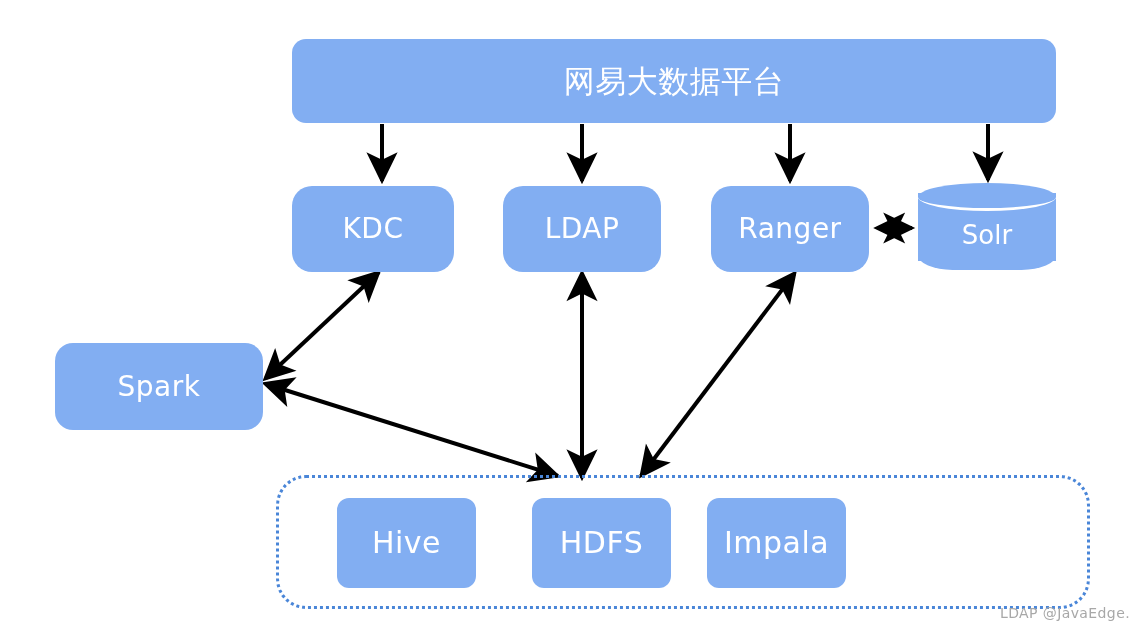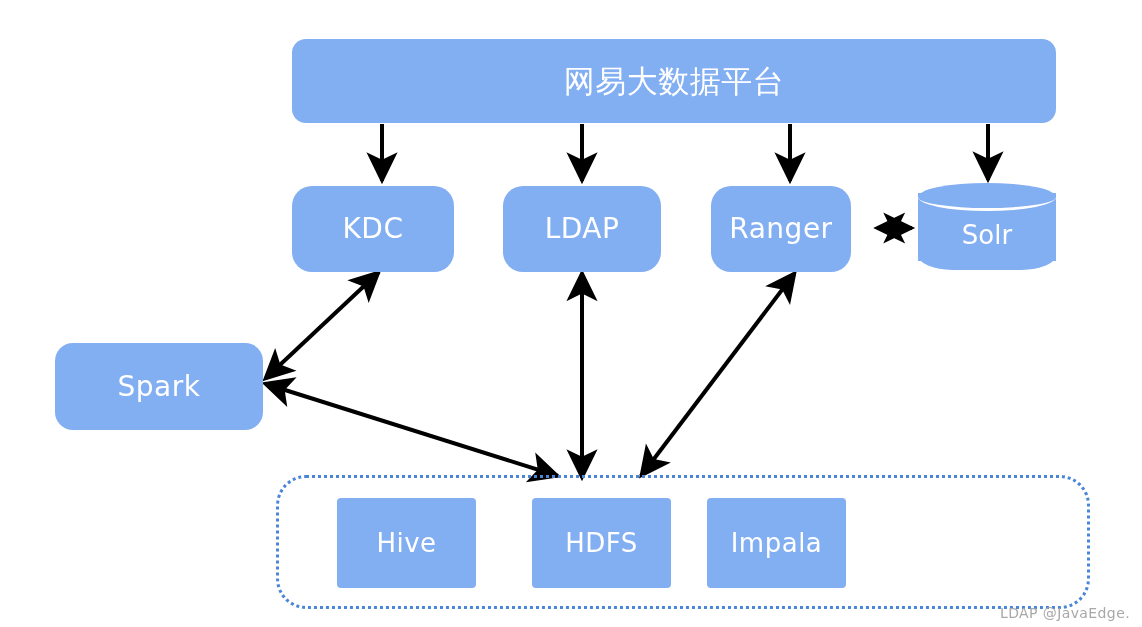--- a/index.html
+++ b/index.html
@@ -38,36 +38,36 @@
     border-radius: 14px;
     font-size: 31px;
   }
   .node-mid {
     height: 86px;
     border-radius: 20px;
     font-size: 28px;
   }
   .node-kdc    { left: 292px; top: 186px; width: 162px; }
   .node-ldap   { left: 503px; top: 186px; width: 158px; }
-  .node-ranger { left: 711px; top: 186px; width: 140px; }
+  .node-ranger { left: 711px; top: 186px; width: 158px; }
 
   .node-client {
     left: 55px;
     top: 343px;
     width: 208px;
     height: 87px;
     border-radius: 18px;
     font-size: 28px;
   }
 
   .node-leaf {
     height: 90px;
     width: 139px;
-    border-radius: 4px;
-    font-size: 26px;
+    border-radius: 12px;
+    font-size: 30px;
   }
   .node-hive   { left: 337px; top: 498px; }
   .node-hdfs   { left: 532px; top: 498px; }
   .node-impala { left: 707px; top: 498px; }
   .node-spark  { left: 898px; top: 498px; }
 
   
   .cylinder {
     position: absolute;
     left: 918px;

